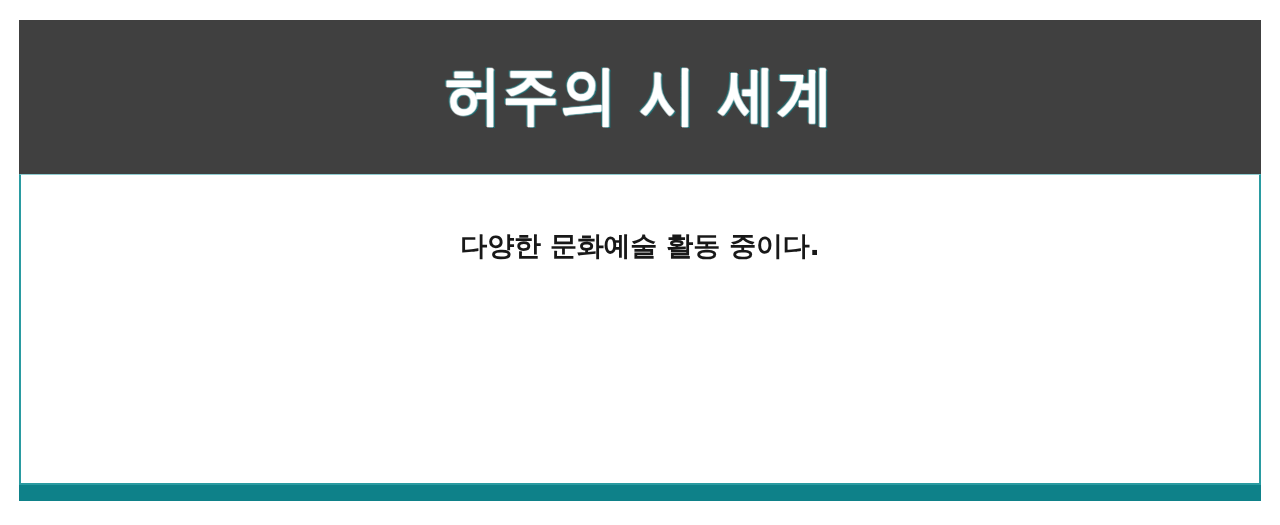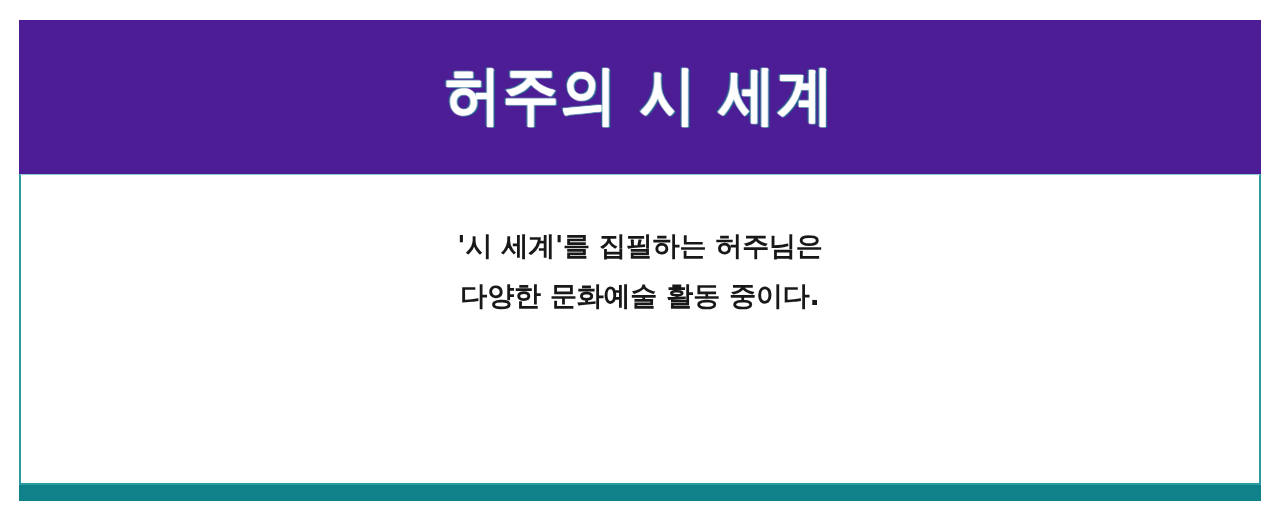--- a/index.html
+++ b/index.html
@@ -22,21 +22,21 @@
     height: 481px;
   }
 
   
   .header-band {
     position: absolute;
     left: 0;
     top: 0;
     width: 1242px;
     height: 154px;
-    background: #4c1d95;
+    background: #404040;
     box-sizing: border-box;
     display: flex;
     align-items: center;
     justify-content: center;
   }
 
   .header-title {
     color: #ffffff;
     font-family: "DejaVu Sans", "Liberation Sans", sans-serif;
     font-size: 57px;
@@ -105,20 +105,19 @@
 <body>
 
 <div class="card">
 
   <div class="header-band">
     <div class="header-title">허주의 시 세계</div>
   </div>
 
   <div class="body-panel">
     <div class="body-text">
-      <span class="body-line">'시 세계'를 집필하는 허주님은</span>
       <span class="body-line">다양한 문화예술 활동 중이다.</span>
     </div>
   </div>
 
   <div class="footer-bar"></div>
 
 </div>
 
 </body></html>

